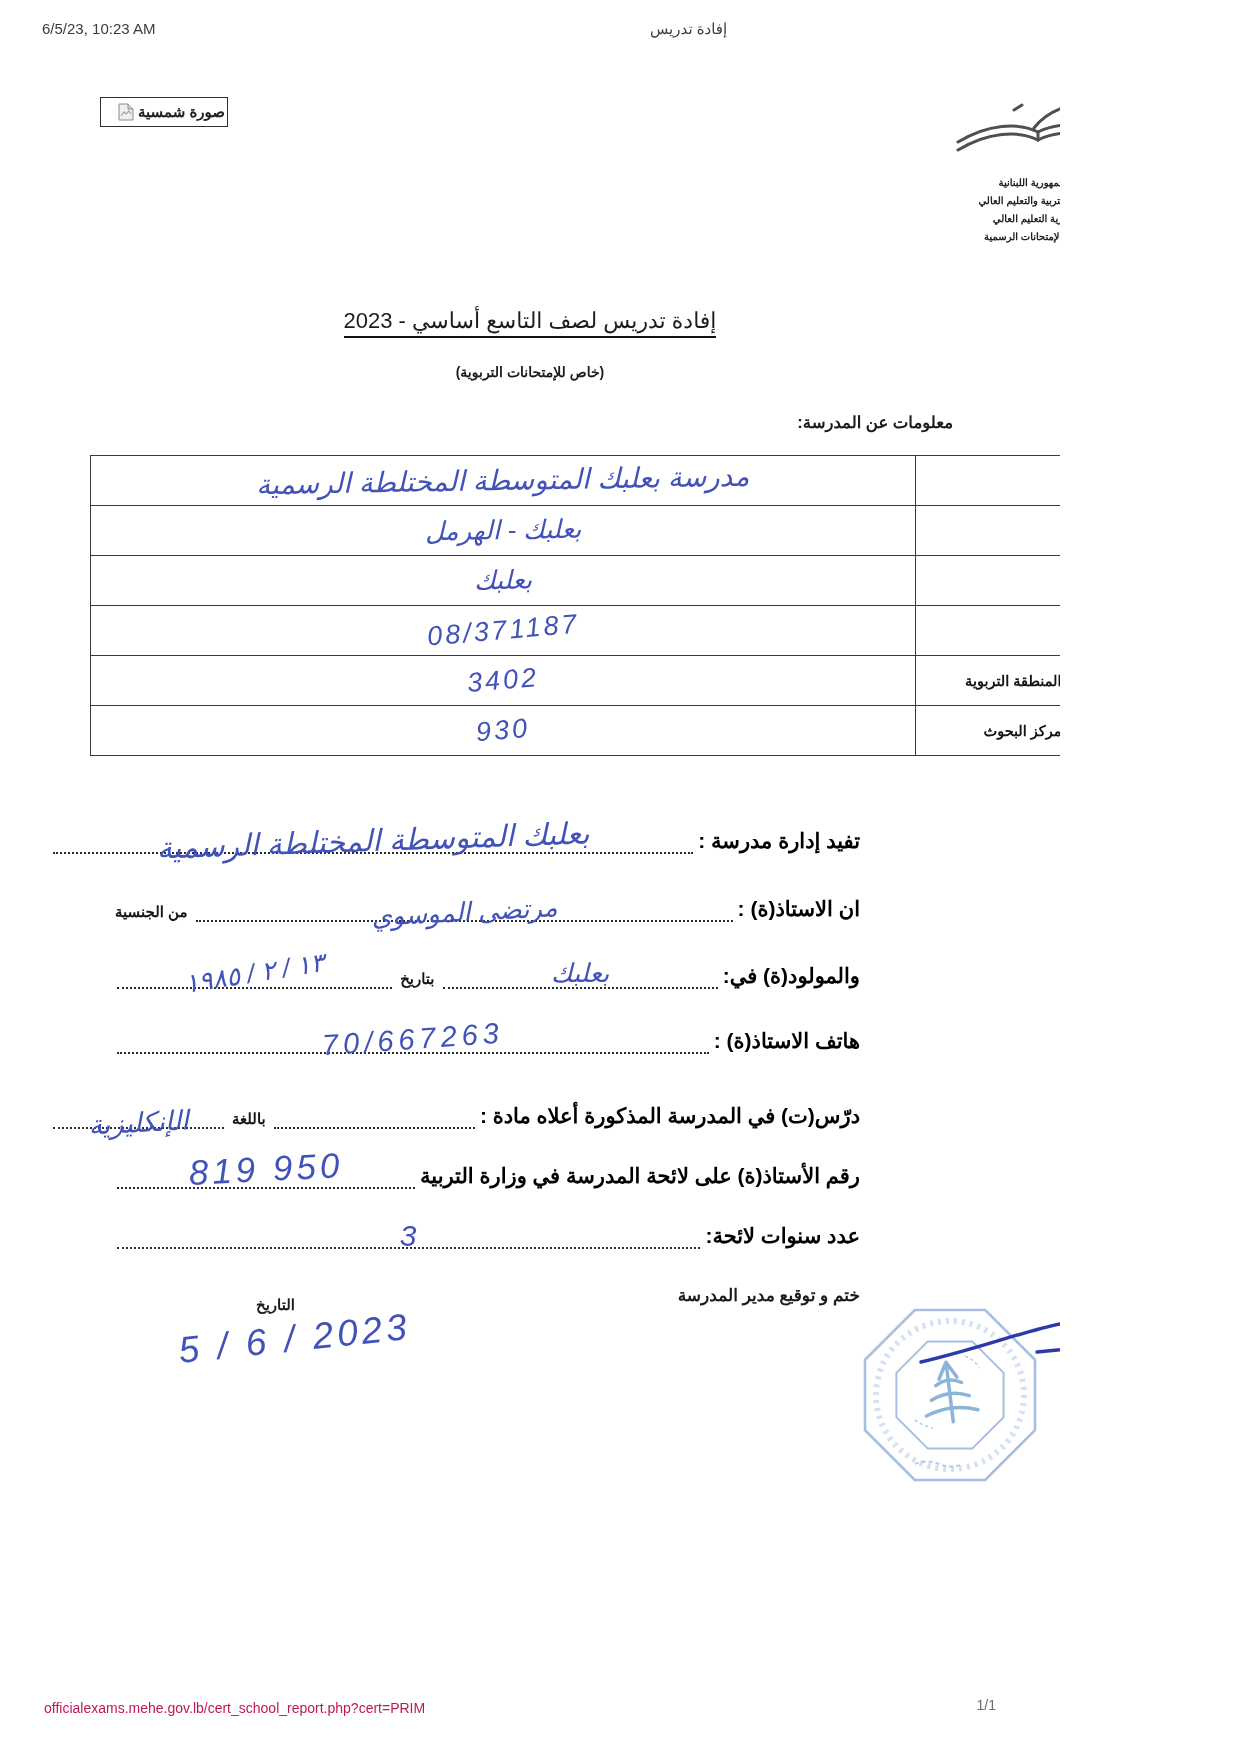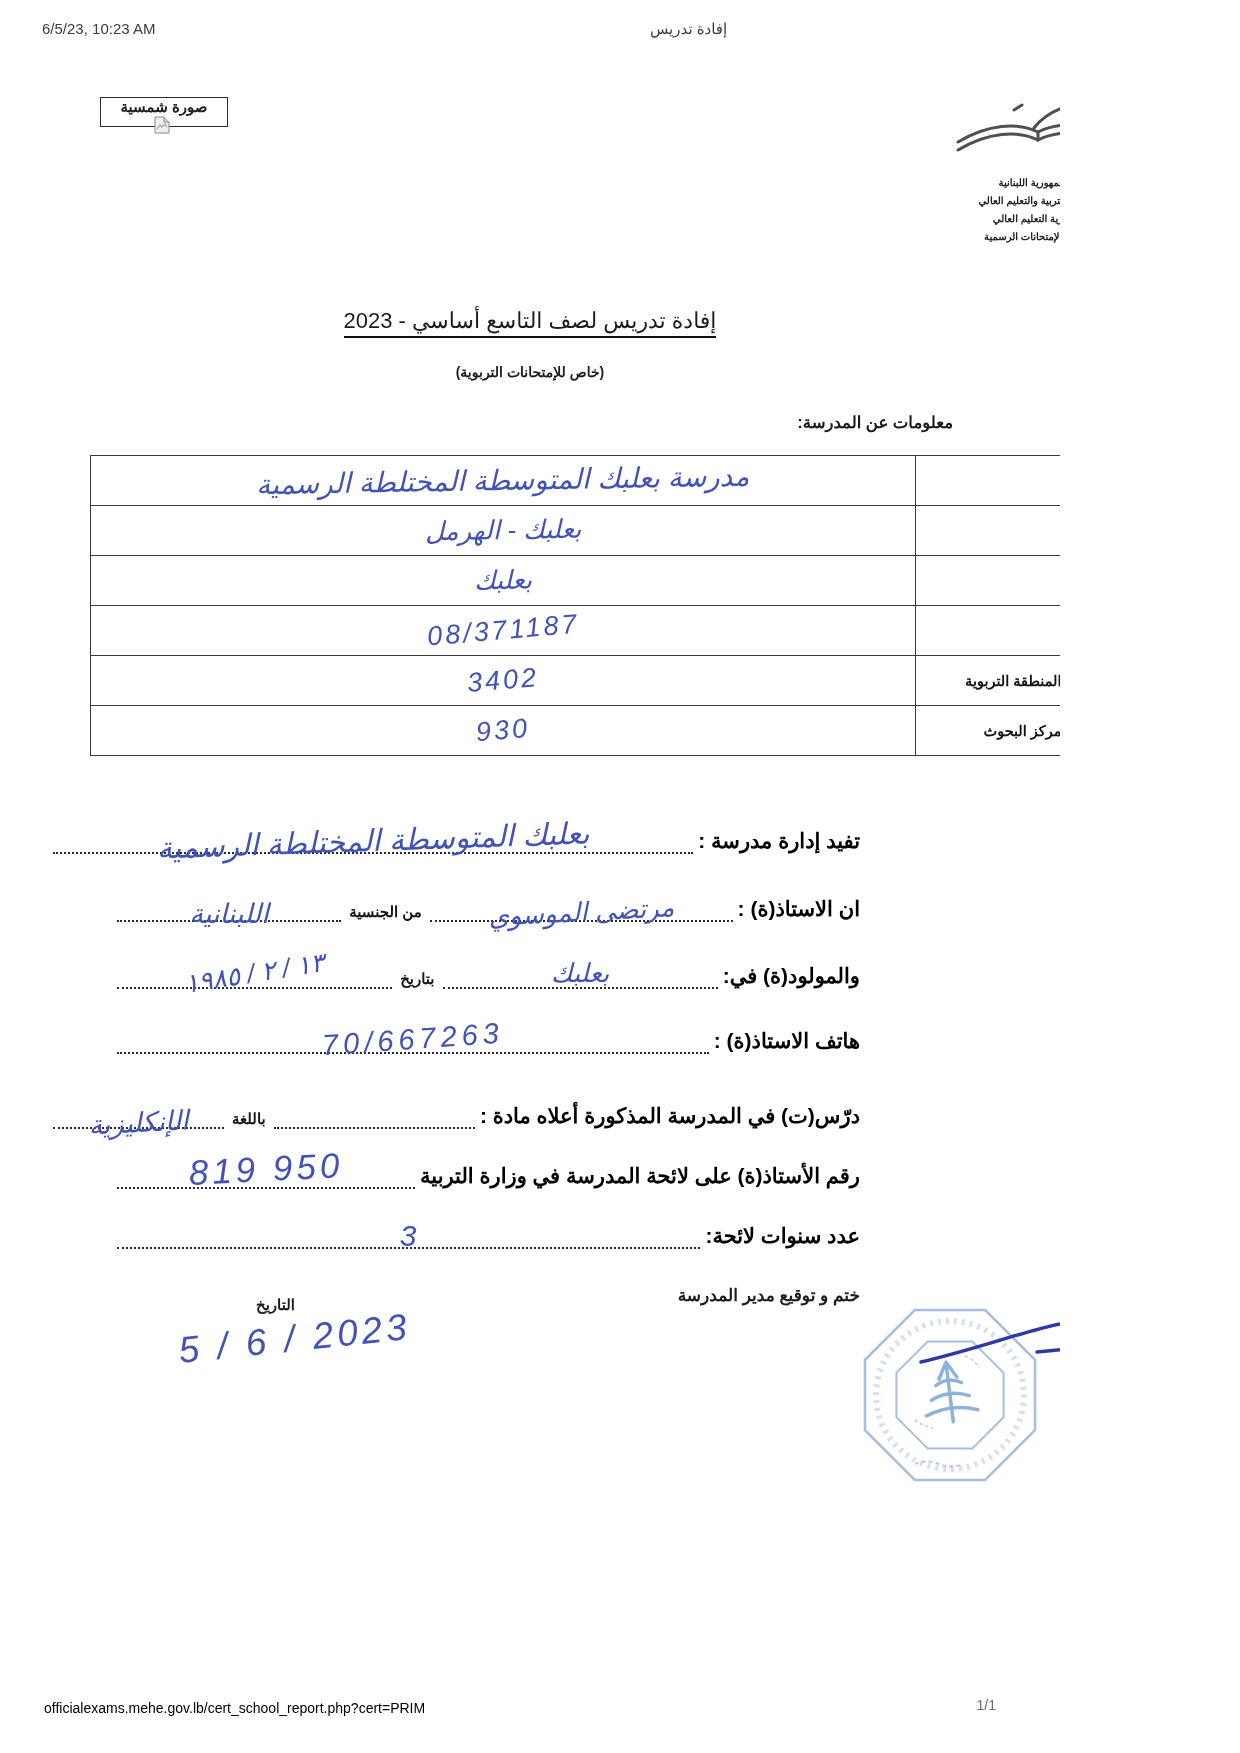--- a/index.html
+++ b/index.html
@@ -7,21 +7,21 @@
     position:relative; width:1060px; height:1753px; background:#fff;
     font-family:"Liberation Sans", sans-serif; color:#1c1c1c; overflow:hidden;
   }
   .abs{position:absolute;}
   
   .print-meta{font-size:15px;color:#3c3c3c;}
   
   .photo-box{
     left:100px; top:97px; width:128px; height:30px;
     border:1.6px solid #2f2f2f; display:flex; align-items:center;
-    flex-direction:column; direction:rtl; padding:0 2px; box-sizing:border-box;
+    flex-direction:row; direction:rtl; padding:0 2px; box-sizing:border-box;
   }
   .photo-box .alt{font-size:15px; font-weight:bold; white-space:nowrap; color:#222;}
   
   .ministry{left:895px; top:174px; width:280px; text-align:center; direction:rtl;}
   .ministry div{font-size:10px; line-height:18px; color:#222; font-weight:600;}
   
   .doc-title{left:0; top:308px; width:100%; text-align:center; direction:rtl;}
   .doc-title span{font-size:22px; font-weight:normal; border-bottom:2.5px solid #111; padding-bottom:3px;}
   .doc-subtitle{left:0; top:364px; width:100%; text-align:center; direction:rtl; font-size:14px; font-weight:bold;}
   .sec-heading{top:413px; right:107px; direction:rtl; font-size:16.5px; font-weight:bold;}
@@ -45,21 +45,21 @@
   }
   .frow .lbl{font-size:21px; font-weight:bold; white-space:nowrap; padding-bottom:1px; color:#000000;}
   .frow .mid{font-size:15px; font-weight:bold; white-space:nowrap; padding:0 3px 1px 3px; color:#161616;}
   .dots{flex:1 1 auto; border-bottom:2.6px dotted #2a2a2a; position:relative; margin:0 5px; height:100%;}
   .dots .hw{position:absolute; bottom:-4px;}
   .hw-c{left:0; right:0; text-align:center;}
   
   .stamp-label{top:1285px; right:200px; direction:rtl; font-size:17px; font-weight:bold;}
   .date-label{top:1296px; left:256px; direction:rtl; font-size:15px; font-weight:bold;}
   .date-hw{top:1318px; left:178px; font-size:37px; transform:rotate(-6deg); letter-spacing:4px;}
-  .footer-url{top:1700px; left:44px; font-size:14px; color:#000000;}
+  .footer-url{top:1700px; left:44px; font-size:14px; color:#be185d;}
   .footer-page{top:1697px; right:64px; font-size:14px; color:#6b6b6b;}
 </style>
 </head>
 <body>
 
 <div class="page">
 
   <div class="abs print-meta" style="left:42px; top:20px;">6/5/23, 10:23 AM</div>
   <div class="abs print-meta" style="left:650px; top:20px; direction:rtl;">إفادة تدريس</div>
 
@@ -137,23 +137,20 @@
       <span class="hw hw-c" style="font-size:30px; bottom:-6px; transform:rotate(-2deg);">بعلبك المتوسطة المختلطة الرسمية</span>
     </span>
   </div>
 
   <div class="frow" style="top:868px; width:748px;">
     <span class="lbl">ان الاستاذ(ة) :</span>
     <span class="dots" style="flex:1.35;">
       <span class="hw hw-c" style="font-size:26px; bottom:-8px; transform:rotate(-3deg);">مرتضى الموسوي</span>
     </span>
     <span class="mid">من الجنسية</span>
-    <span class="dots">
-      <span class="hw hw-c" style="font-size:27px; bottom:-10px;">اللبنانية</span>
-    </span>
   </div>
 
   <div class="frow" style="top:935px; width:748px;">
     <span class="lbl">والمولود(ة) في:</span>
     <span class="dots">
       <span class="hw hw-c" style="font-size:26px; bottom:-2px;">بعلبك</span>
     </span>
     <span class="mid">بتاريخ</span>
     <span class="dots">
       <span class="hw hw-c" style="font-size:26px; bottom:-2px; transform:rotate(-9deg);">١٣ / ٢ / ١٩٨٥</span>

